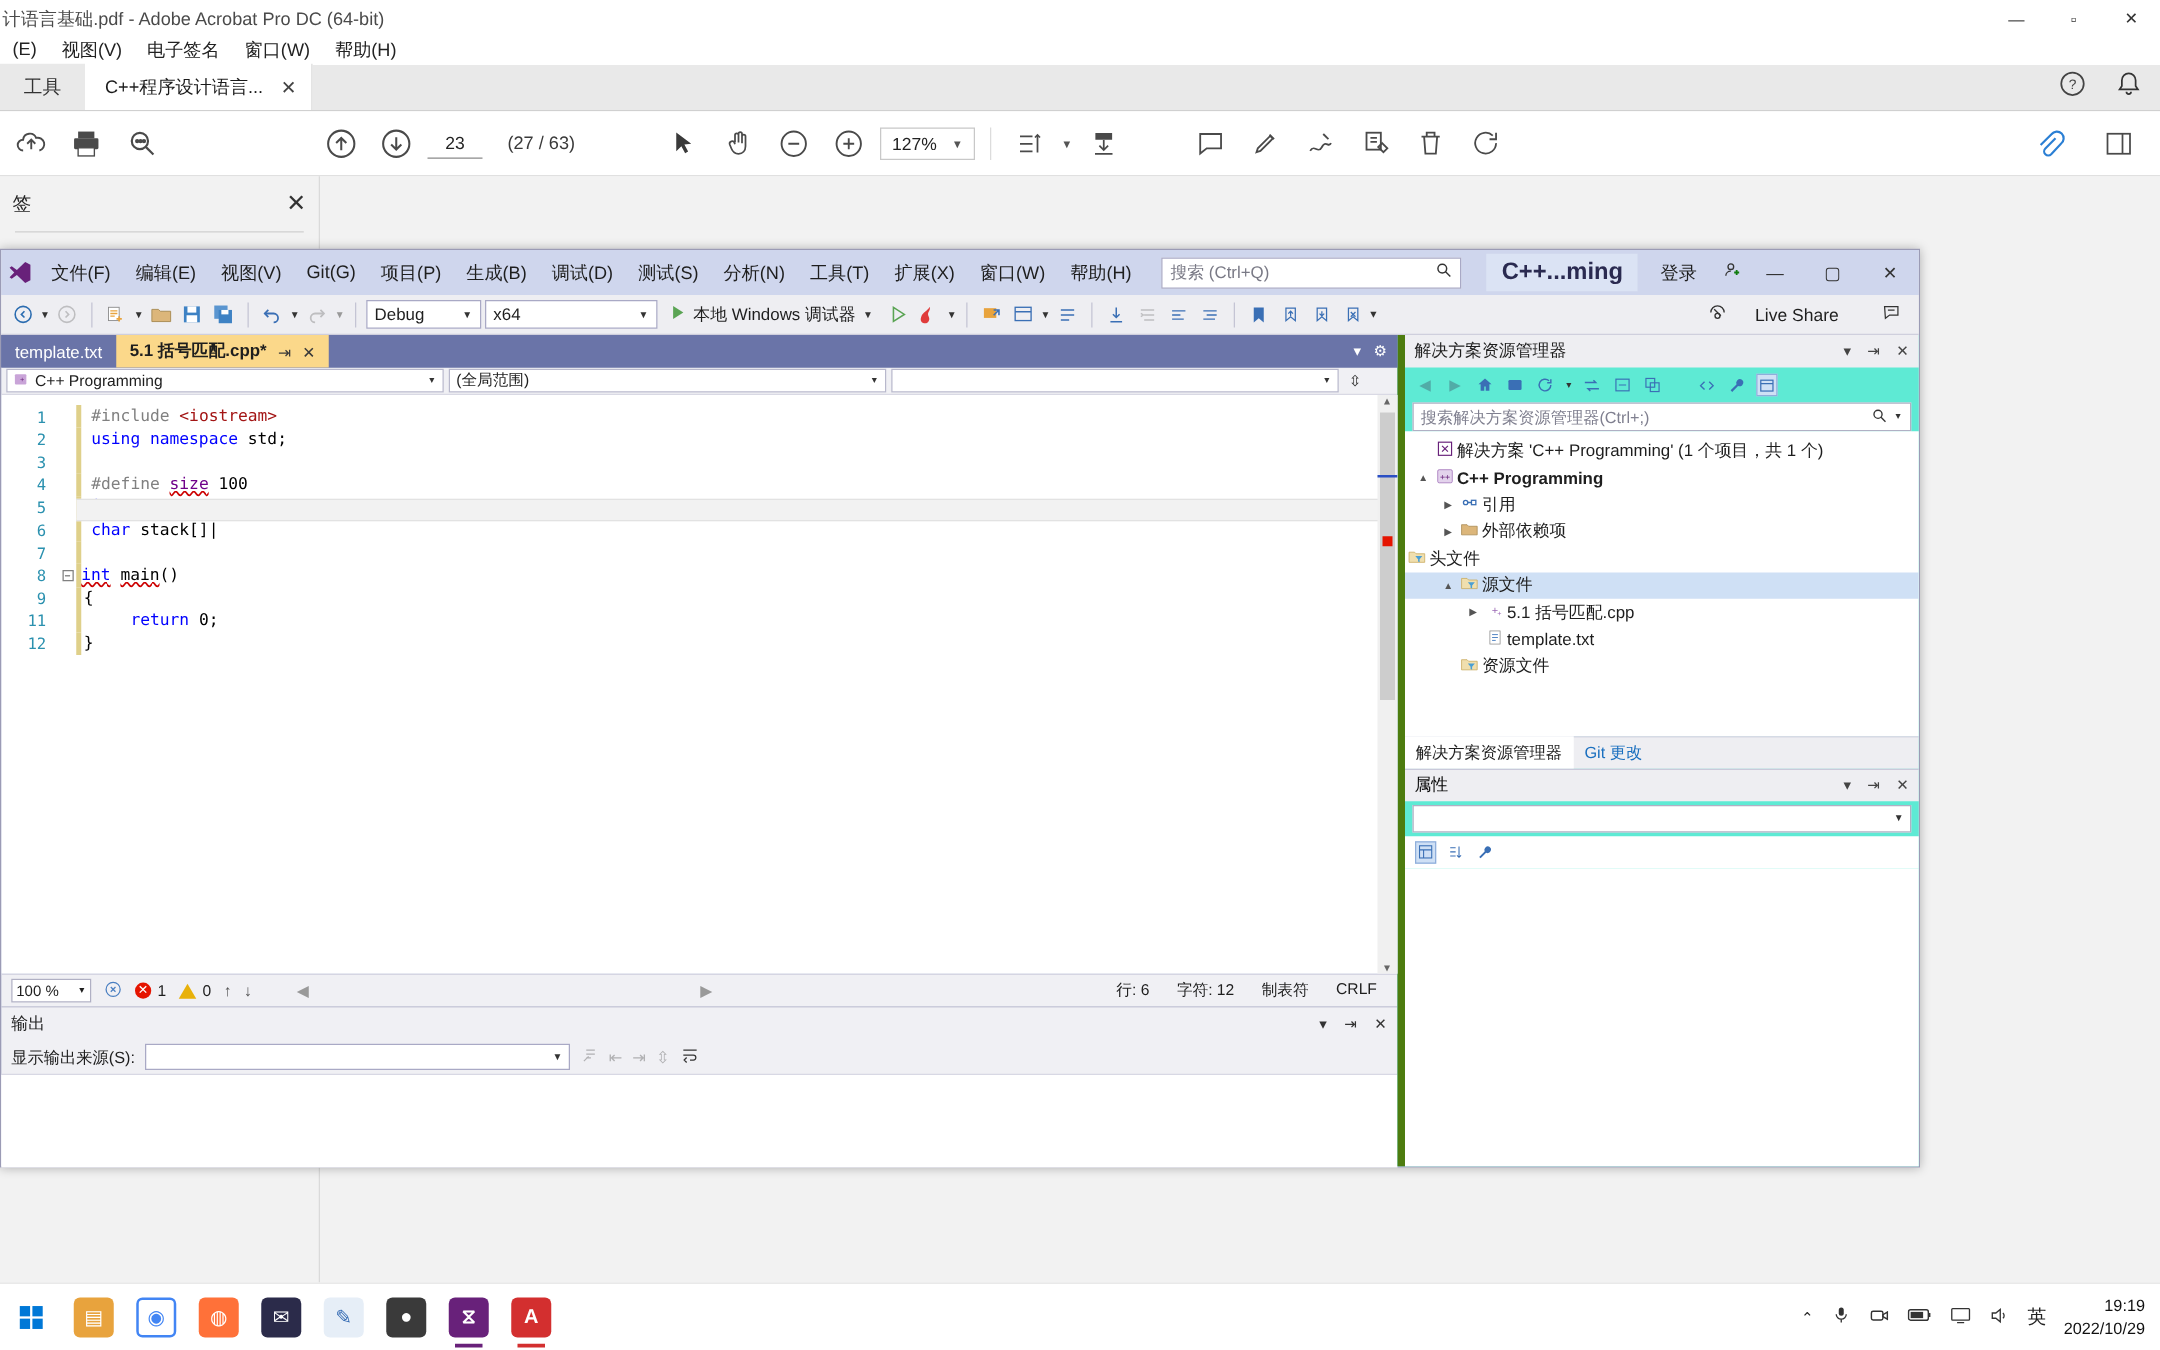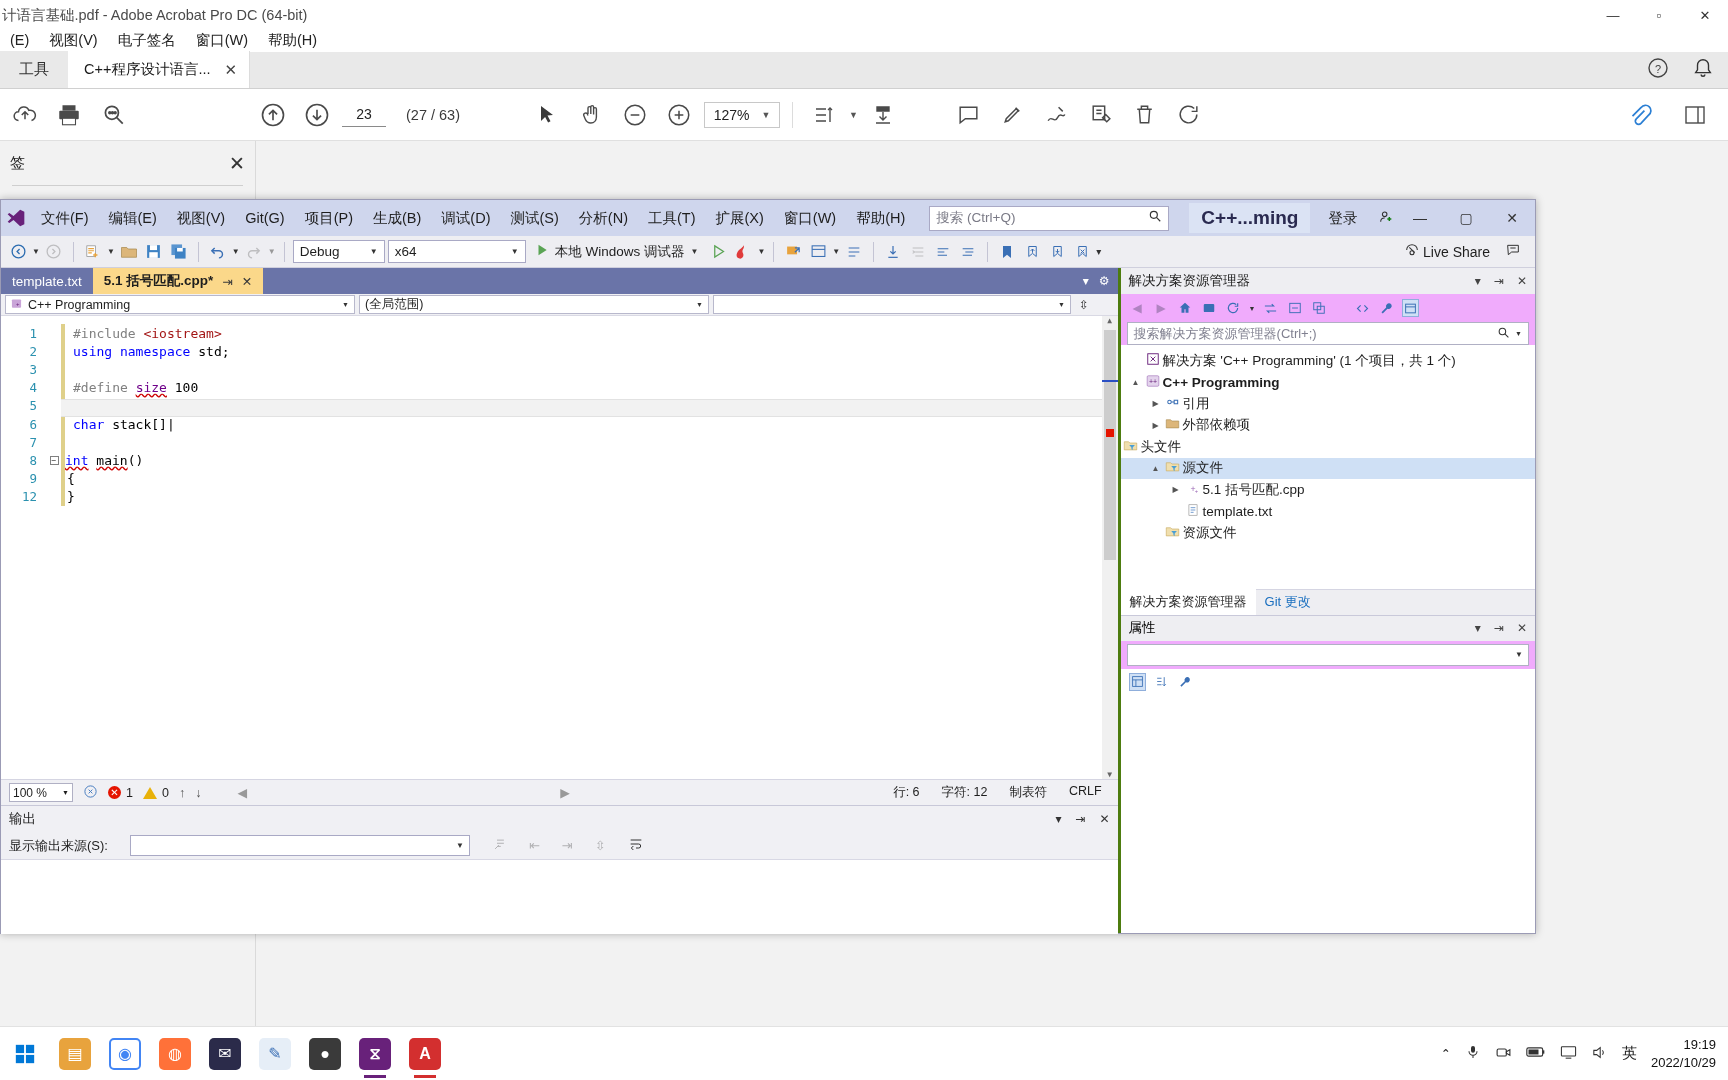--- a/index.html
+++ b/index.html
@@ -68,21 +68,21 @@
 
   .vs-toolbar { height: 32px; background: #eeeef2; border-bottom: 1px solid #cfcfdd;
     display: flex; align-items: center; gap: 3px; padding: 0 6px; }
   .vs-tb-ico { width: 22px; height: 24px; display: flex; align-items: center; justify-content: center;
     color: #3a3a55; font-size: 13px; }
   .vs-tb-sep { width: 1px; height: 20px; background: #c4c4d4; margin: 0 5px; }
   .vs-combo { height: 23px; background: #fff; border: 1px solid #a9a9c5; font-size: 13.5px; color: #1e1e1e;
     display: flex; align-items: center; padding: 0 6px; gap: 8px; }
   .vs-combo .cv { flex: 1; white-space: nowrap; }
   .vs-run { display: flex; align-items: center; gap: 6px; font-size: 13.5px; color: #1e1e1e; padding: 0 6px; white-space: nowrap; }
-  .vs-liveshare { margin-left: auto; display: flex; align-items: center; gap: 3px; font-size: 14px; color: #1e1e1e; padding-right: 8px;}
+  .vs-liveshare { margin-left: auto; display: flex; align-items: center; gap: 22px; font-size: 14px; color: #1e1e1e; padding-right: 8px;}
 
   .vs-body { position: absolute; left: 0; top: 68px; right: 0; bottom: 0; display: flex; }
   .vs-left { width: 1118px; display: flex; flex-direction: column; background: #6a74a8; }
   .vs-tabstrip { height: 26px; background: #6a74a8; display: flex; align-items: stretch; position: relative; }
   .vs-tab { display: flex; align-items: center; padding: 0 11px; font-size: 13.5px; color: #ffffff; white-space: nowrap; }
   .vs-tab.active { background: #fbd88a; color: #1e1e1e; font-weight: bold; gap: 9px; }
   .vs-tab .tpin, .vs-tab .tx { font-weight: normal; font-size: 12.5px; color: #3a3a3a; }
   .vs-tabstrip-right { margin-left: auto; display: flex; align-items: center; gap: 10px; padding-right: 8px; color: #fff; font-size: 12px;}
 
   .vs-navbar { height: 22px; background: #f0f0f4; display: flex; align-items: center; gap: 4px; padding: 0 4px;
@@ -109,27 +109,27 @@
   .errchip { display: flex; align-items: center; gap: 5px; }
   .dot-err { width: 13px; height: 13px; border-radius: 50%; background: #e51400; color: #fff; font-size: 10px;
     display: flex; align-items: center; justify-content: center; }
   .tri-warn { width: 0; height: 0; border-left: 7px solid transparent; border-right: 7px solid transparent;
     border-bottom: 12px solid #e8b10a; }
   .st-right { margin-left: auto; display: flex; gap: 22px; padding-right: 8px; }
 
   .vs-output { height: 128px; background: #f0f0f4; border-top: 1px solid #c8c8d8; }
   .vs-out-head { height: 26px; display: flex; align-items: center; padding: 0 8px; font-size: 13.5px; color: #1e1e1e; }
   .vs-out-head .oc { margin-left: auto; display: flex; gap: 14px; font-size: 12px; color: #333; }
-  .vs-out-bar { height: 28px; display: flex; align-items: center; gap: 22px; padding: 0 8px;
+  .vs-out-bar { height: 28px; display: flex; align-items: center; gap: 8px; padding: 0 8px;
     border-bottom: 1px solid #d8d8e4; font-size: 13px; color: #1e1e1e; }
   .vs-out-combo { width: 340px; height: 21px; background: #fff; border: 1px solid #a9a9c5; display: flex;
     align-items: center; justify-content: flex-end; padding: 0 5px; }
   .vs-out-body { background: #ffffff; height: 74px; }
 
-  .vs-right { width: 418px; display: flex; flex-direction: column; background: #f0abfc; border-left: 3px solid #4d7c0f; }
+  .vs-right { width: 418px; display: flex; flex-direction: column; background: #5eead4; border-left: 6px solid #4d7c0f; }
   .pane-head { height: 26px; display: flex; align-items: center; padding: 0 8px; font-size: 13.5px; color: #1e1e1e;
     background: #eeeef2; }
   .pane-head .pc { margin-left: auto; display: flex; gap: 13px; color: #444; font-size: 12px; }
   .pane-tools { height: 28px; display: flex; align-items: center; gap: 7px; padding: 0 8px; }
   .pt-ico { width: 17px; height: 18px; display: flex; align-items: center; justify-content: center; color: #3a3a55; font-size: 12px; }
   .se-search { height: 23px; margin: 0 6px; background: #fff; border: 1px solid #b0b0c4; display: flex;
     align-items: center; padding: 0 6px; font-size: 13px; color: #808090; }
   .se-tree { flex: 1; background: #ffffff; padding-top: 5px; overflow: hidden; }
   .tr { display: flex; align-items: center; height: 21.5px; font-size: 13.5px; color: #1e1e1e; white-space: nowrap; }
   .tr.sel { background: #cfe0f5; }
@@ -663,20 +663,26 @@
             <span class="codebar" style="background:#dfd08a;"></span>
             <span class="codetext" style="padding-left:0;"><span class="kw sq">int</span> <span class="sq">main</span>()</span>
           </div>
           <div class="code-row">
             <span class="gutter">9</span>
             <span class="foldcol"></span>
             <span class="codebar" style="background:#dfd08a;"></span>
             <span class="codetext" style="padding-left:2px;">{</span>
           </div>
           <div class="code-row">
+            <span class="gutter">11</span>
+            <span class="foldcol"></span>
+            <span class="codebar" style="background:#dfd08a;"></span>
+            <span class="codetext">    <span class="kw">return</span> 0;</span>
+          </div>
+          <div class="code-row">
             <span class="gutter">12</span>
             <span class="foldcol"></span>
             <span class="codebar" style="background:#dfd08a;"></span>
             <span class="codetext" style="padding-left:2px;">}</span>
           </div>
 
           <div style="position:absolute;right:0;top:0;width:16px;bottom:0;background:#f0f0f0;">
             <div style="height:14px;text-align:center;font-size:8px;color:#666;">▲</div>
             <div style="position:absolute;top:14px;left:2px;width:12px;height:230px;background:#cdcdcd;"></div>
             <div style="position:absolute;top:113px;left:4px;width:8px;height:8px;background:#e51400;"></div>

